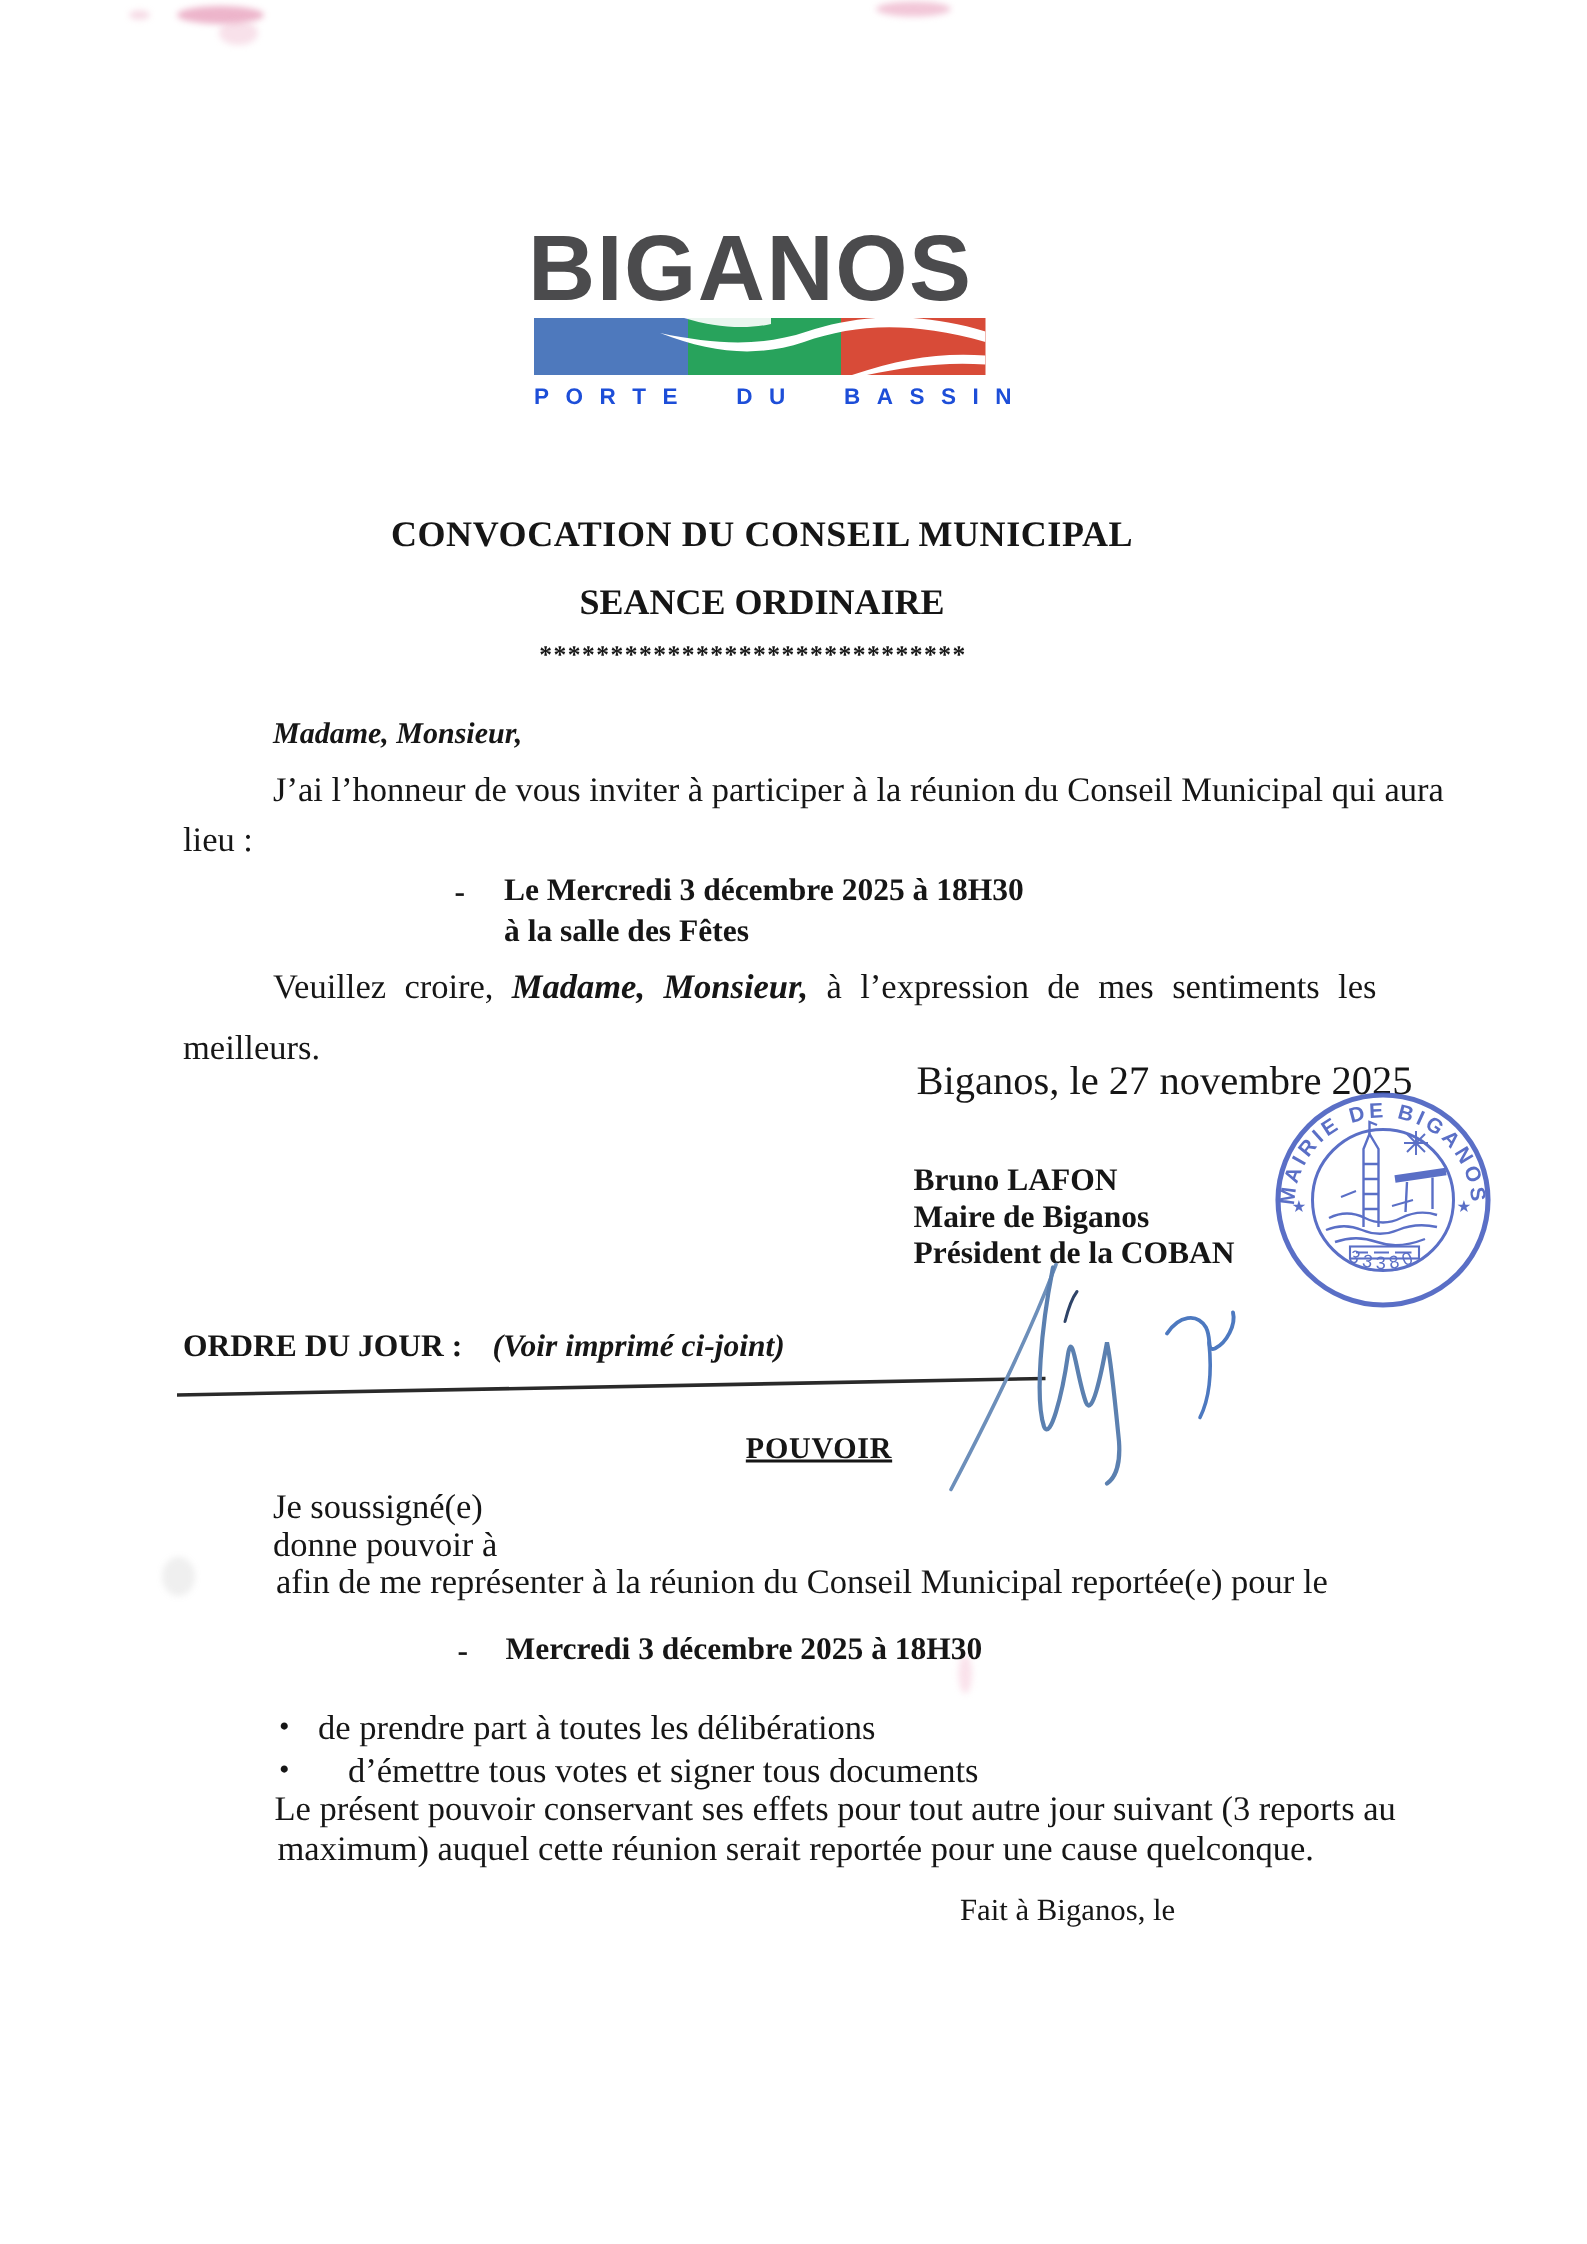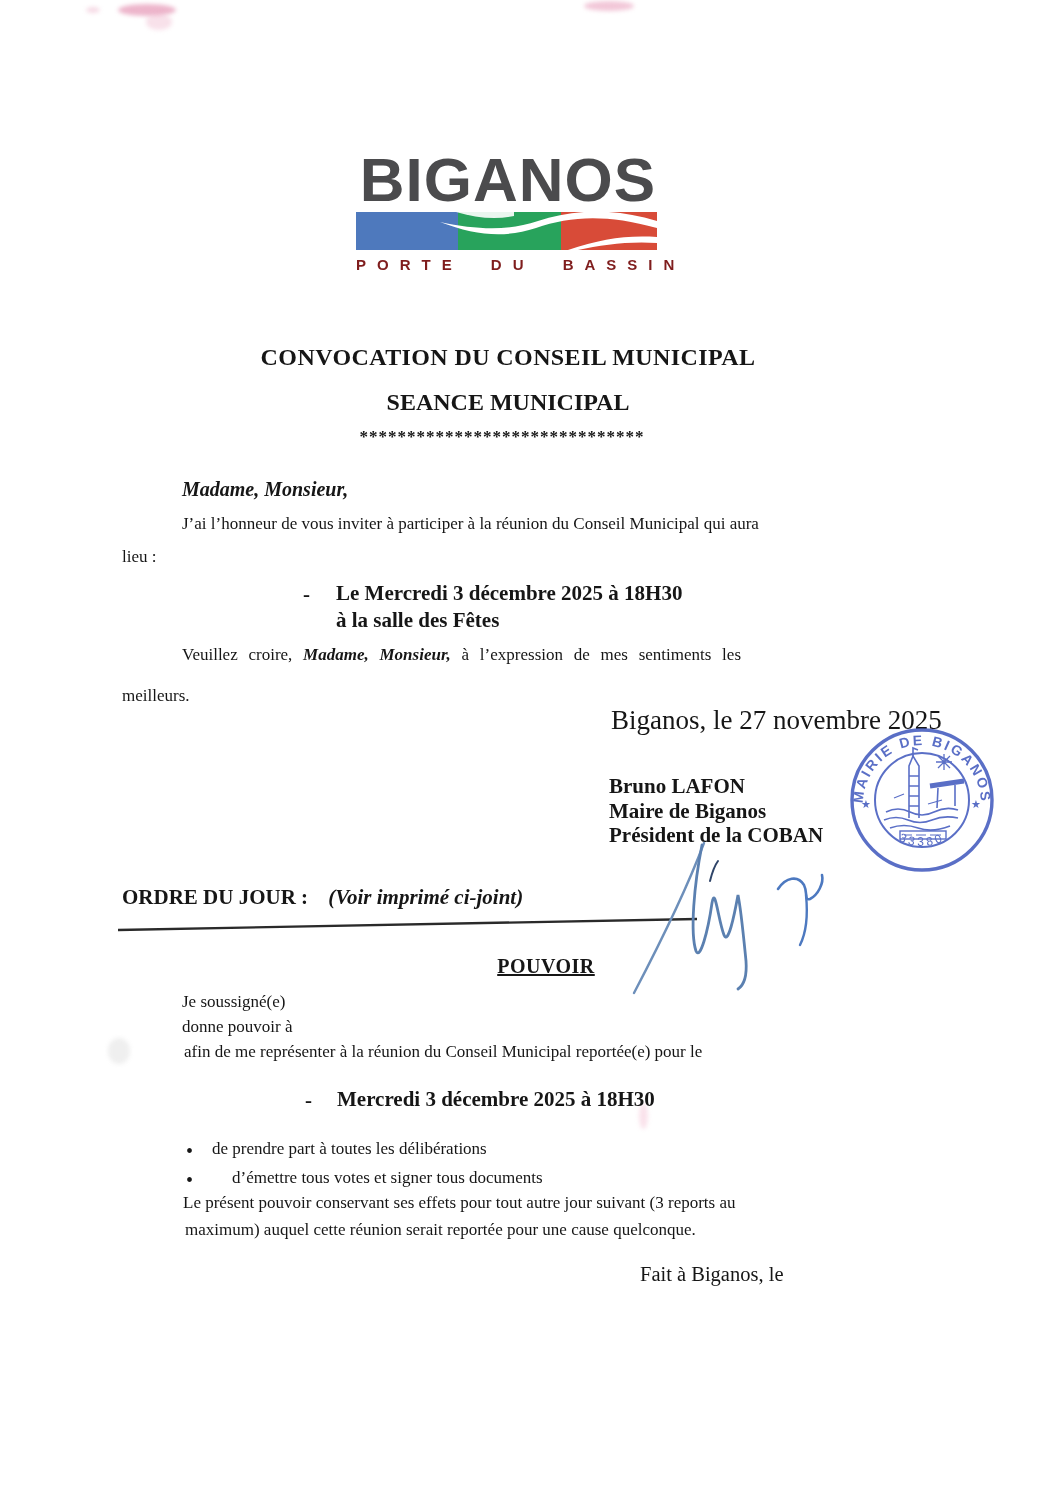--- a/index.html
+++ b/index.html
@@ -11,33 +11,33 @@
   .abs{position:absolute;white-space:nowrap;}
   
   .artifact{position:absolute;border-radius:50%;filter:blur(2px);}
   .pink1{left:118px;top:4px;width:58px;height:12px;background:rgba(222,120,160,.55);}
   .pink2{left:146px;top:14px;width:26px;height:16px;background:rgba(236,170,196,.35);}
   .pink3{left:584px;top:1px;width:50px;height:10px;background:rgba(226,130,168,.45);}
   .pink4{left:86px;top:7px;width:14px;height:6px;background:rgba(230,150,180,.35);}
   .pink5{left:639px;top:1103px;width:9px;height:26px;background:rgba(238,160,190,.30);}
   .grey1{left:108px;top:1038px;width:22px;height:26px;background:rgba(120,120,120,.12);}
   
-  .logo-word{left:352px;top:150px;width:312px;text-align:center;
+  .logo-word{left:352px;top:150px;width:312px;text-align:left;
     font-family:"Liberation Sans", sans-serif;font-weight:bold;font-size:62px;
     letter-spacing:1px;color:#4b4b4d;line-height:60px;}
   .logo-band{left:356px;top:212px;width:301px;height:38px;}
   .logo-tagline{left:356px;top:256px;width:310px;
     font-family:"Liberation Sans", sans-serif;font-size:15px;font-weight:bold;
-    letter-spacing:11px;word-spacing:13px;color:#7f1d1d;}
+    letter-spacing:11px;word-spacing:13px;color:#1d4ed8;}
   
   .title{left:0;top:344px;width:1016px;text-align:center;font-size:24px;font-weight:bold;letter-spacing:.4px;}
   .subtitle{left:0;top:389px;width:1016px;text-align:center;font-size:24px;font-weight:bold;}
   .stars{left:0;top:427px;width:1004px;text-align:center;font-size:17px;font-weight:bold;letter-spacing:1px;}
   
-  .t20{font-size:17px;}
+  .t20{font-size:23px;}
   .salutation{left:182px;top:478px;font-size:20px;font-weight:bold;font-style:italic;}
   .intro1{left:182px;top:514px;}
   .intro2{left:122px;top:547px;}
   .mdash1{left:303px;top:582px;font-size:21px;font-weight:bold;}
   .mdate1{left:336px;top:581px;font-size:21px;font-weight:bold;}
   .mplace1{left:336px;top:608px;font-size:21px;font-weight:bold;}
   .closing1{left:182px;top:645px;word-spacing:6.5px;}
   .closing1 .emph{font-weight:bold;font-style:italic;}
   .closing2{left:122px;top:686px;}
   .dateline{left:611px;top:705px;font-size:27px;}
@@ -80,21 +80,21 @@
   <div class="abs logo-band" style="background:linear-gradient(90deg,#4e79bd 0 34%,#28a35c 34% 68%,#d84b38 68% 100%);">
     <svg width="301" height="38" viewBox="0 0 301 38">
       <path d="M 84 10 C 120 24 150 26 180 16 C 215 4 250 2 301 16 L 301 9 C 255 -5 215 -2 182 9 C 152 19 122 18 84 10 Z" fill="#ffffff"></path>
       <path d="M 212 38 C 245 27 270 23 301 25 L 301 31 C 272 29 246 33 222 38 Z" fill="#ffffff"></path>
       <path d="M 100 0 C 120 6 140 8 158 4 L 158 0 Z" fill="#ffffff" opacity="0.9"></path>
     </svg>
   </div>
   <div class="abs logo-tagline">PORTE DU BASSIN</div>
 
   <div class="abs title">CONVOCATION DU CONSEIL MUNICIPAL</div>
-  <div class="abs subtitle">SEANCE MUNICIPAL</div>
+  <div class="abs subtitle">SEANCE ORDINAIRE</div>
   <div class="abs stars">******************************</div>
 
   <div class="abs salutation">Madame, Monsieur,</div>
   <div class="abs intro1 t20">J’ai l’honneur de vous inviter à participer à la réunion du Conseil Municipal qui aura</div>
   <div class="abs intro2 t20">lieu :</div>
 
   <div class="abs mdash1">-</div>
   <div class="abs mdate1">Le Mercredi 3 décembre 2025 à 18H30</div>
   <div class="abs mplace1">à la salle des Fêtes</div>
 

